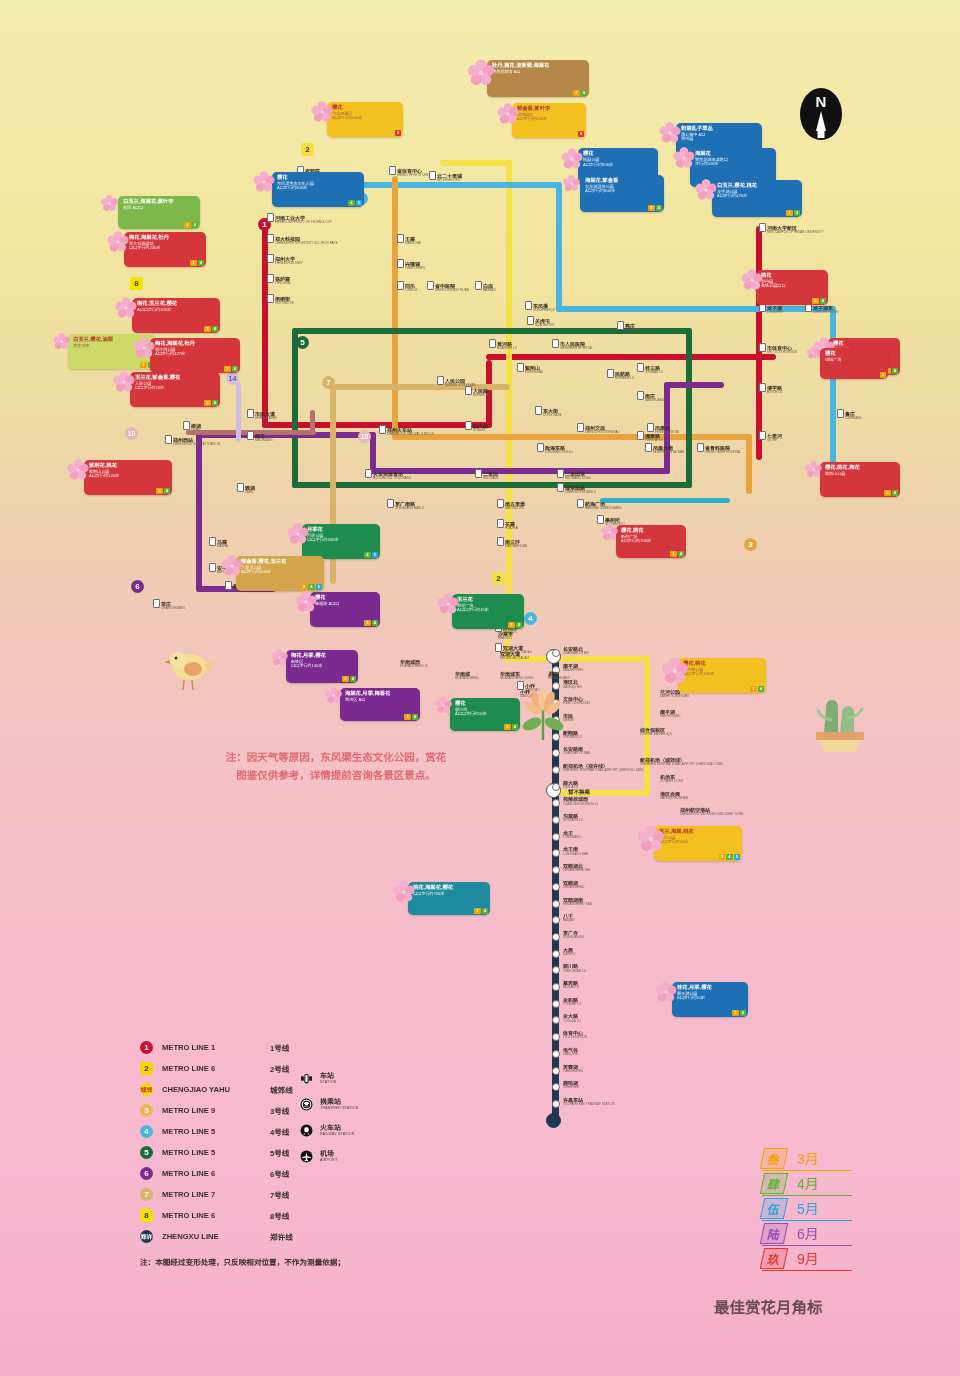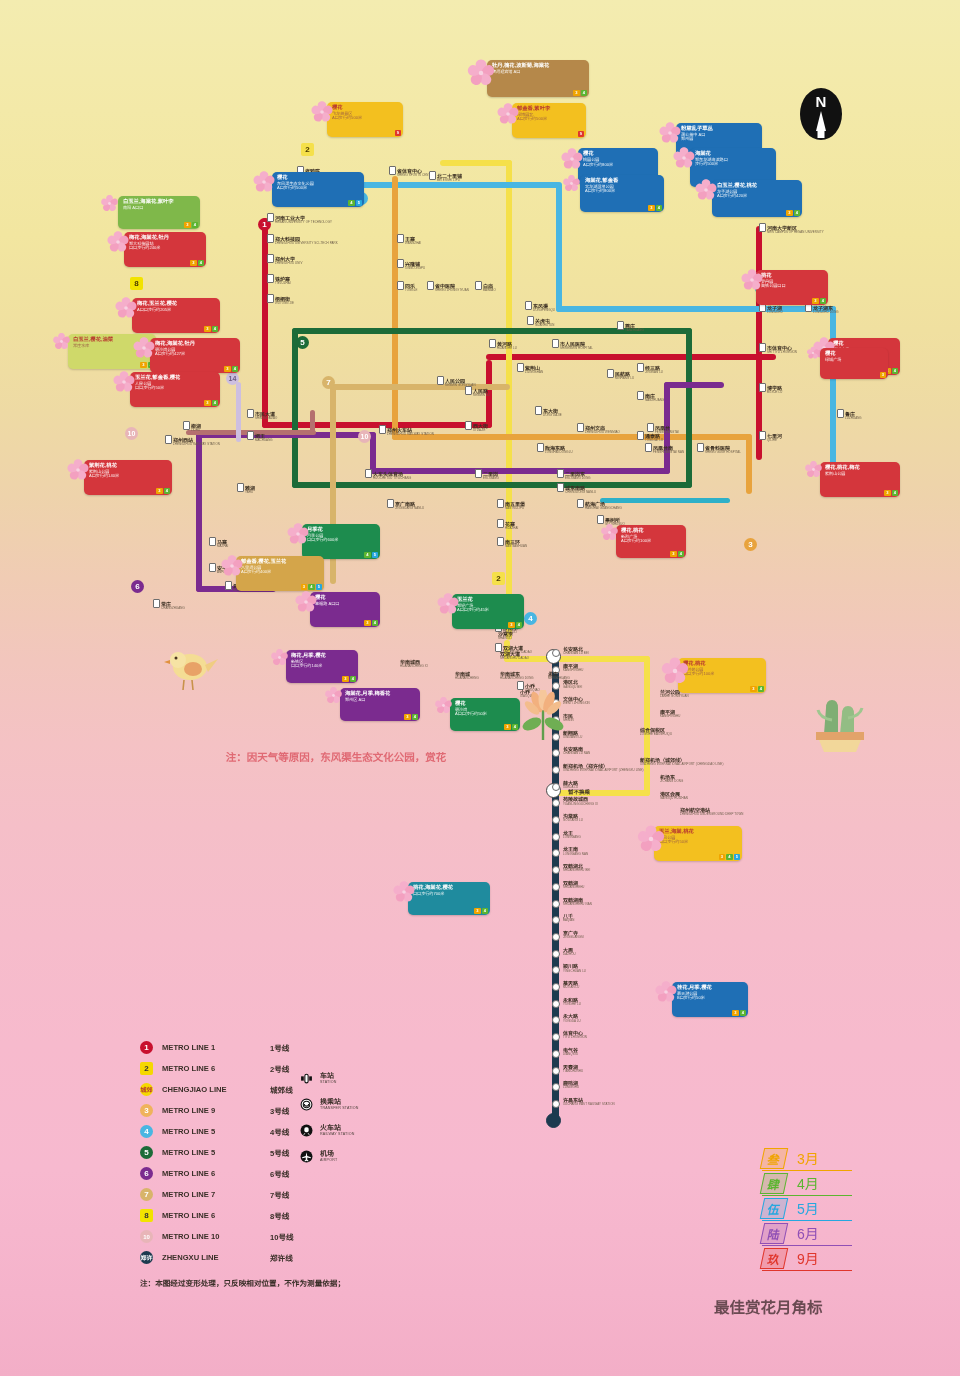--- a/index.html
+++ b/index.html
@@ -948,37 +948,38 @@
     <path d="M14 44 L16 18 Q16 10 22 10 Q28 10 28 18 L28 44 Z" fill="#7fae74"></path>
     <path d="M30 44 L32 24 Q32 16 38 16 Q44 16 44 24 L44 44 Z" fill="#93bd84"></path>
     <path d="M22 30 Q10 28 8 20" stroke="#9fc78f" stroke-width="3" fill="none"></path>
     <path d="M38 28 Q50 26 52 18" stroke="#9fc78f" stroke-width="3" fill="none"></path>
     <rect x="6" y="42" width="48" height="8" fill="#e2a36a"></rect>
     <path d="M9 50 L51 50 L46 62 L14 62 Z" fill="#f2d79a"></path>
   </svg>
 
   <div id="centernote">
     <div>注：因天气等原因，东风渠生态文化公园，赏花</div>
+    <div>图鉴仅供参考，详情提前咨询各景区景点。</div>
   </div>
 
   <div id="legend">
     <div id="legendlines" style="margin-top:7px;">
         <div class="lrow">
           <span class="lbadge" style="background: rgb(200, 16, 46);">1</span>
           <span class="len">METRO LINE 1</span>
           <span class="lcn">1号线</span>
         </div>
         <div class="lrow">
           <span class="lbadge sq" style="background: rgb(245, 216, 0); color: rgb(51, 51, 51);">2</span>
           <span class="len">METRO LINE 6</span>
           <span class="lcn">2号线</span>
         </div>
         <div class="lrow">
           <span class="lbadge" style="background: rgb(245, 216, 0); color: rgb(184, 57, 47); font-size: 6px;">城郊</span>
-          <span class="len">CHENGJIAO LINE</span>
+          <span class="len">CHENGJIAO YAHU</span>
           <span class="lcn">城郊线</span>
         </div>
         <div class="lrow">
           <span class="lbadge" style="background: rgb(239, 179, 92);">3</span>
           <span class="len">METRO LINE 9</span>
           <span class="lcn">3号线</span>
         </div>
         <div class="lrow">
           <span class="lbadge" style="background: rgb(73, 182, 226);">4</span>
           <span class="len">METRO LINE 5</span>
@@ -996,25 +997,20 @@
         </div>
         <div class="lrow">
           <span class="lbadge" style="background: rgb(216, 180, 106);">7</span>
           <span class="len">METRO LINE 7</span>
           <span class="lcn">7号线</span>
         </div>
         <div class="lrow">
           <span class="lbadge sq" style="background: rgb(242, 227, 0); color: rgb(51, 51, 51);">8</span>
           <span class="len">METRO LINE 6</span>
           <span class="lcn">8号线</span>
-        </div>
-        <div class="lrow">
-          <span class="lbadge" style="background: rgb(232, 181, 184); font-size: 6px;">10</span>
-          <span class="len">METRO LINE 10</span>
-          <span class="lcn">10号线</span>
         </div>
         <div class="lrow">
           <span class="lbadge" style="background: rgb(29, 58, 79); font-size: 6px;">郑许</span>
           <span class="len">ZHENGXU LINE</span>
           <span class="lcn">郑许线</span>
         </div>
       </div>
     <div class="legicons" id="legendicons">
         <div class="irow">
           <span class="ico"><svg viewBox="0 0 24 24" width="13" height="13">

